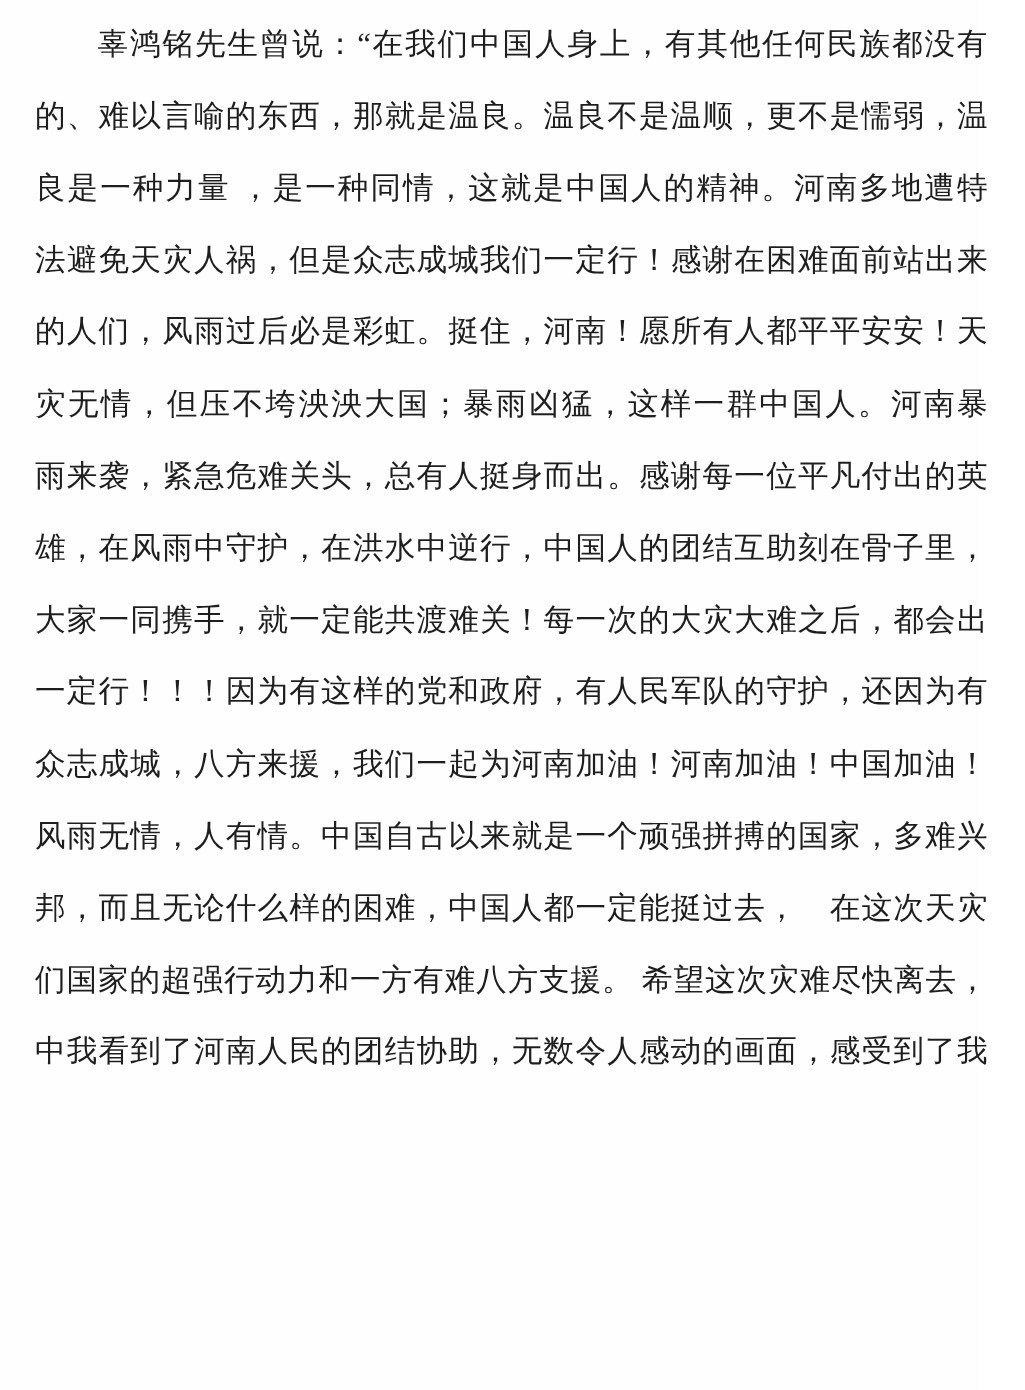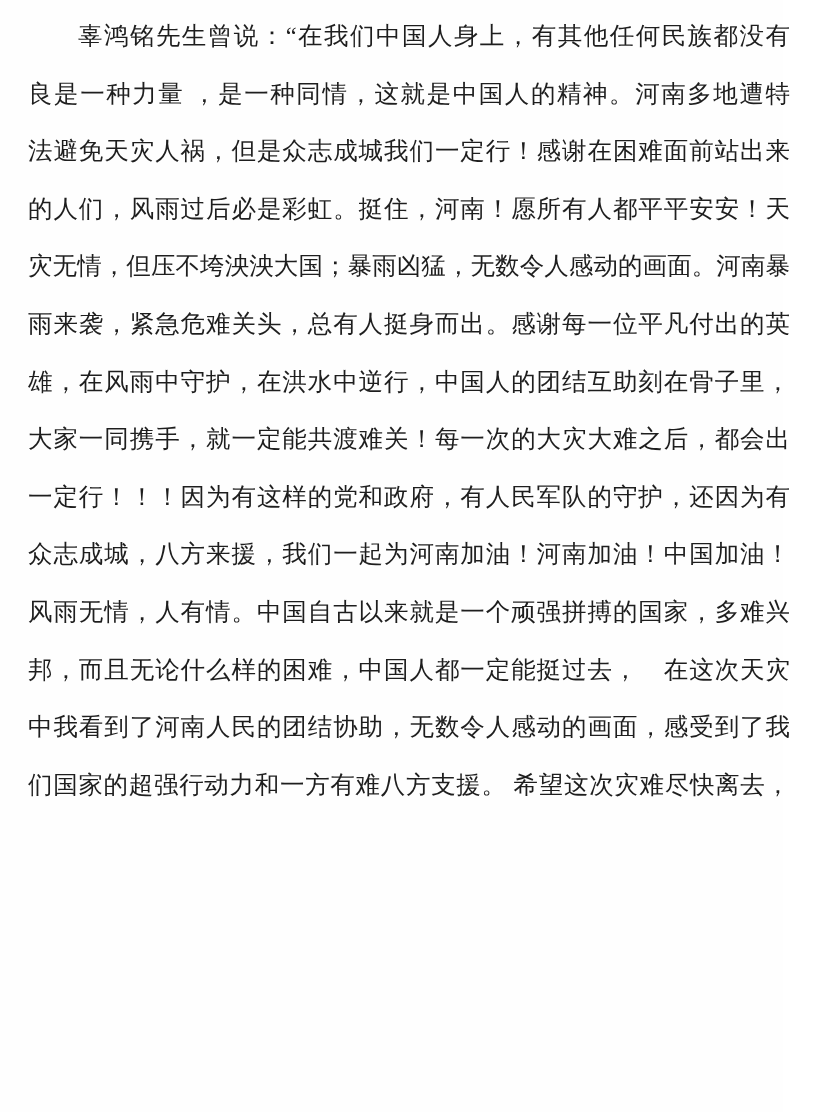--- a/index.html
+++ b/index.html
@@ -41,27 +41,28 @@
     text-align-last: left;
     -moz-text-align-last: left;
   }
 </style>
 </head>
 <body>
 
 <div class="page">
   <div class="textblock">
     <div class="line first">辜鸿铭先生曾说：“在我们中国人身上，有其他任何民族都没有</div>
+    <div class="line">的、难以言喻的东西，那就是温良。温良不是温顺，更不是懦弱，温</div>
     <div class="line">良是一种力量 ，是一种同情，这就是中国人的精神。河南多地遭特</div>
     <div class="line">法避免天灾人祸，但是众志成城我们一定行！感谢在困难面前站出来</div>
     <div class="line">的人们，风雨过后必是彩虹。挺住，河南！愿所有人都平平安安！天</div>
-    <div class="line">灾无情，但压不垮泱泱大国；暴雨凶猛，无数令人感动的画面。河南暴</div>
+    <div class="line">灾无情，但压不垮泱泱大国；暴雨凶猛，这样一群中国人。河南暴</div>
     <div class="line">雨来袭，紧急危难关头，总有人挺身而出。感谢每一位平凡付出的英</div>
     <div class="line">雄，在风雨中守护，在洪水中逆行，中国人的团结互助刻在骨子里，</div>
     <div class="line">大家一同携手，就一定能共渡难关！每一次的大灾大难之后，都会出</div>
     <div class="line">一定行！！！因为有这样的党和政府，有人民军队的守护，还因为有</div>
     <div class="line">众志成城，八方来援，我们一起为河南加油！河南加油！中国加油！</div>
     <div class="line">风雨无情，人有情。中国自古以来就是一个顽强拼搏的国家，多难兴</div>
     <div class="line">邦，而且无论什么样的困难，中国人都一定能挺过去，　在这次天灾</div>
+    <div class="line">们国家的超强行动力和一方有难八方支援。 希望这次灾难尽快离去，</div>
     <div class="line">中我看到了河南人民的团结协助，无数令人感动的画面，感受到了我</div>
-    <div class="line">们国家的超强行动力和一方有难八方支援。 希望这次灾难尽快离去，</div>
   </div>
 </div>
 
 </body></html>

